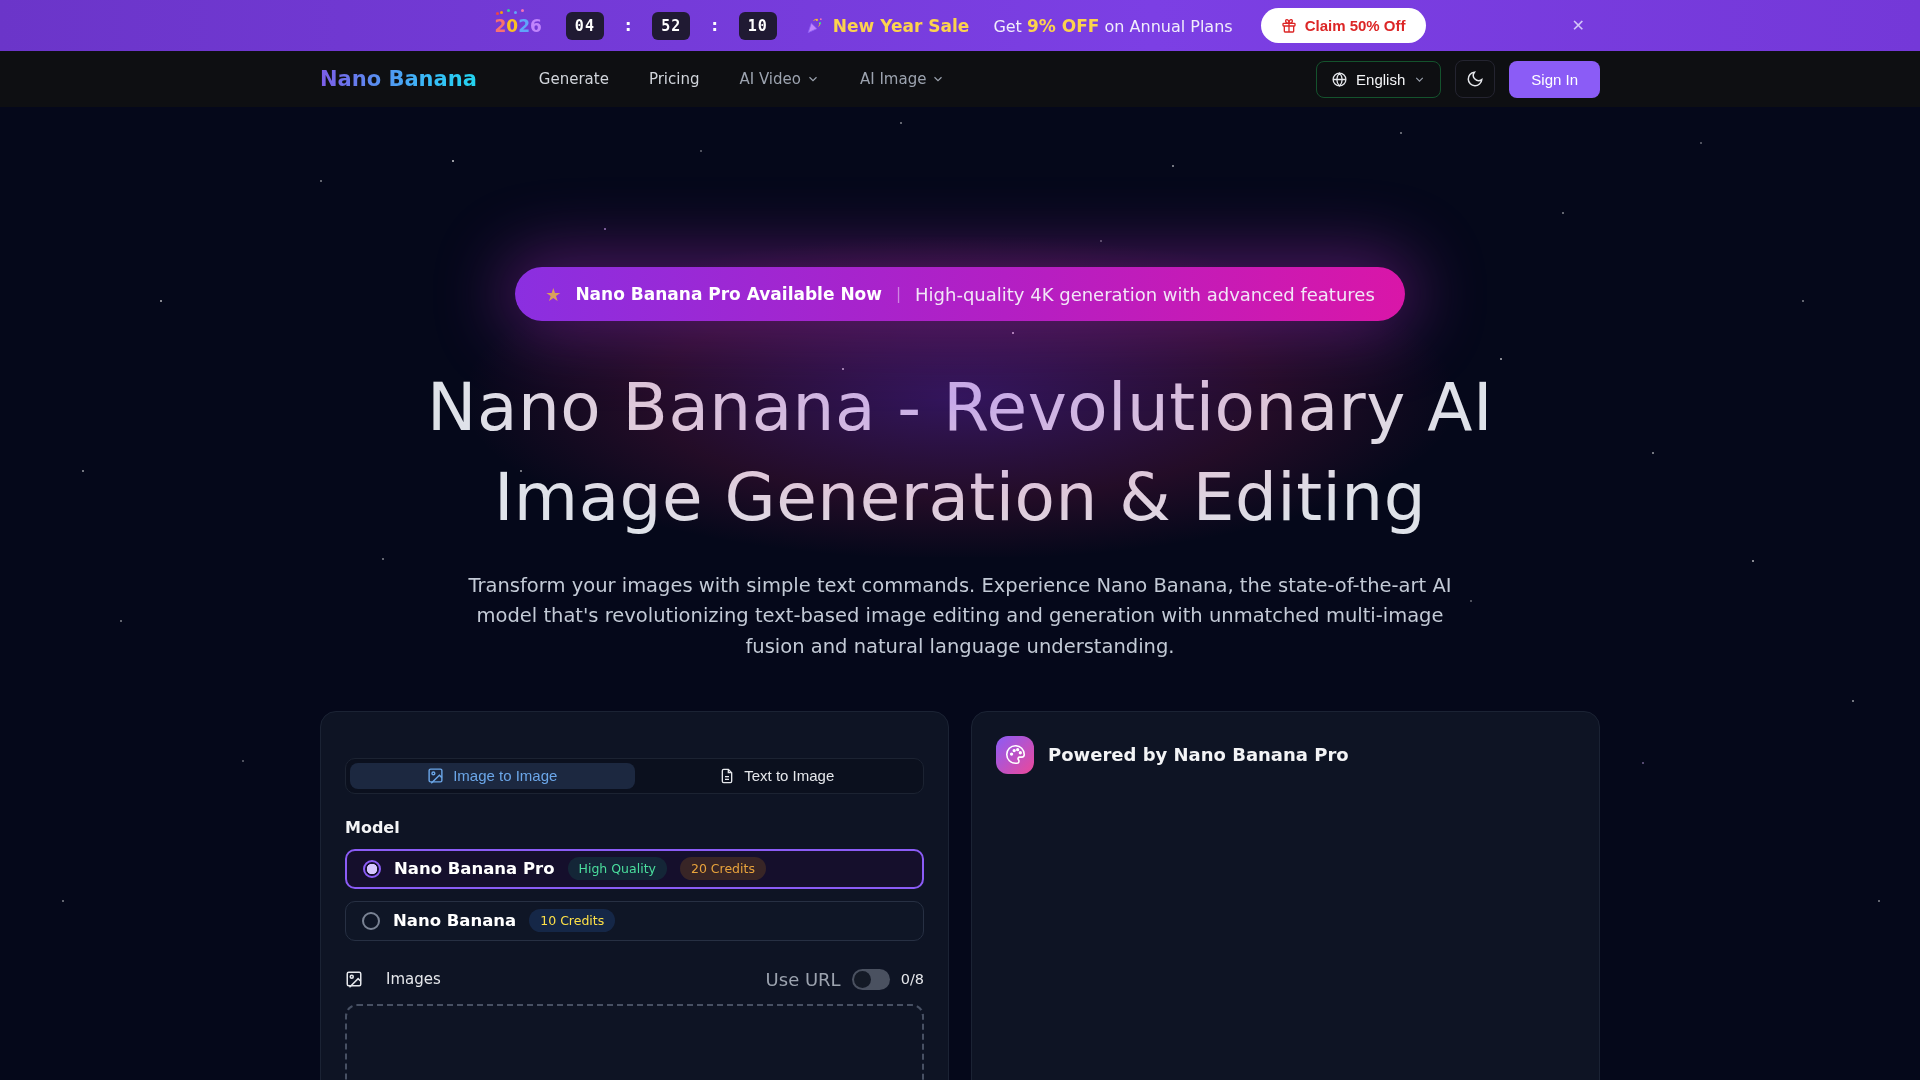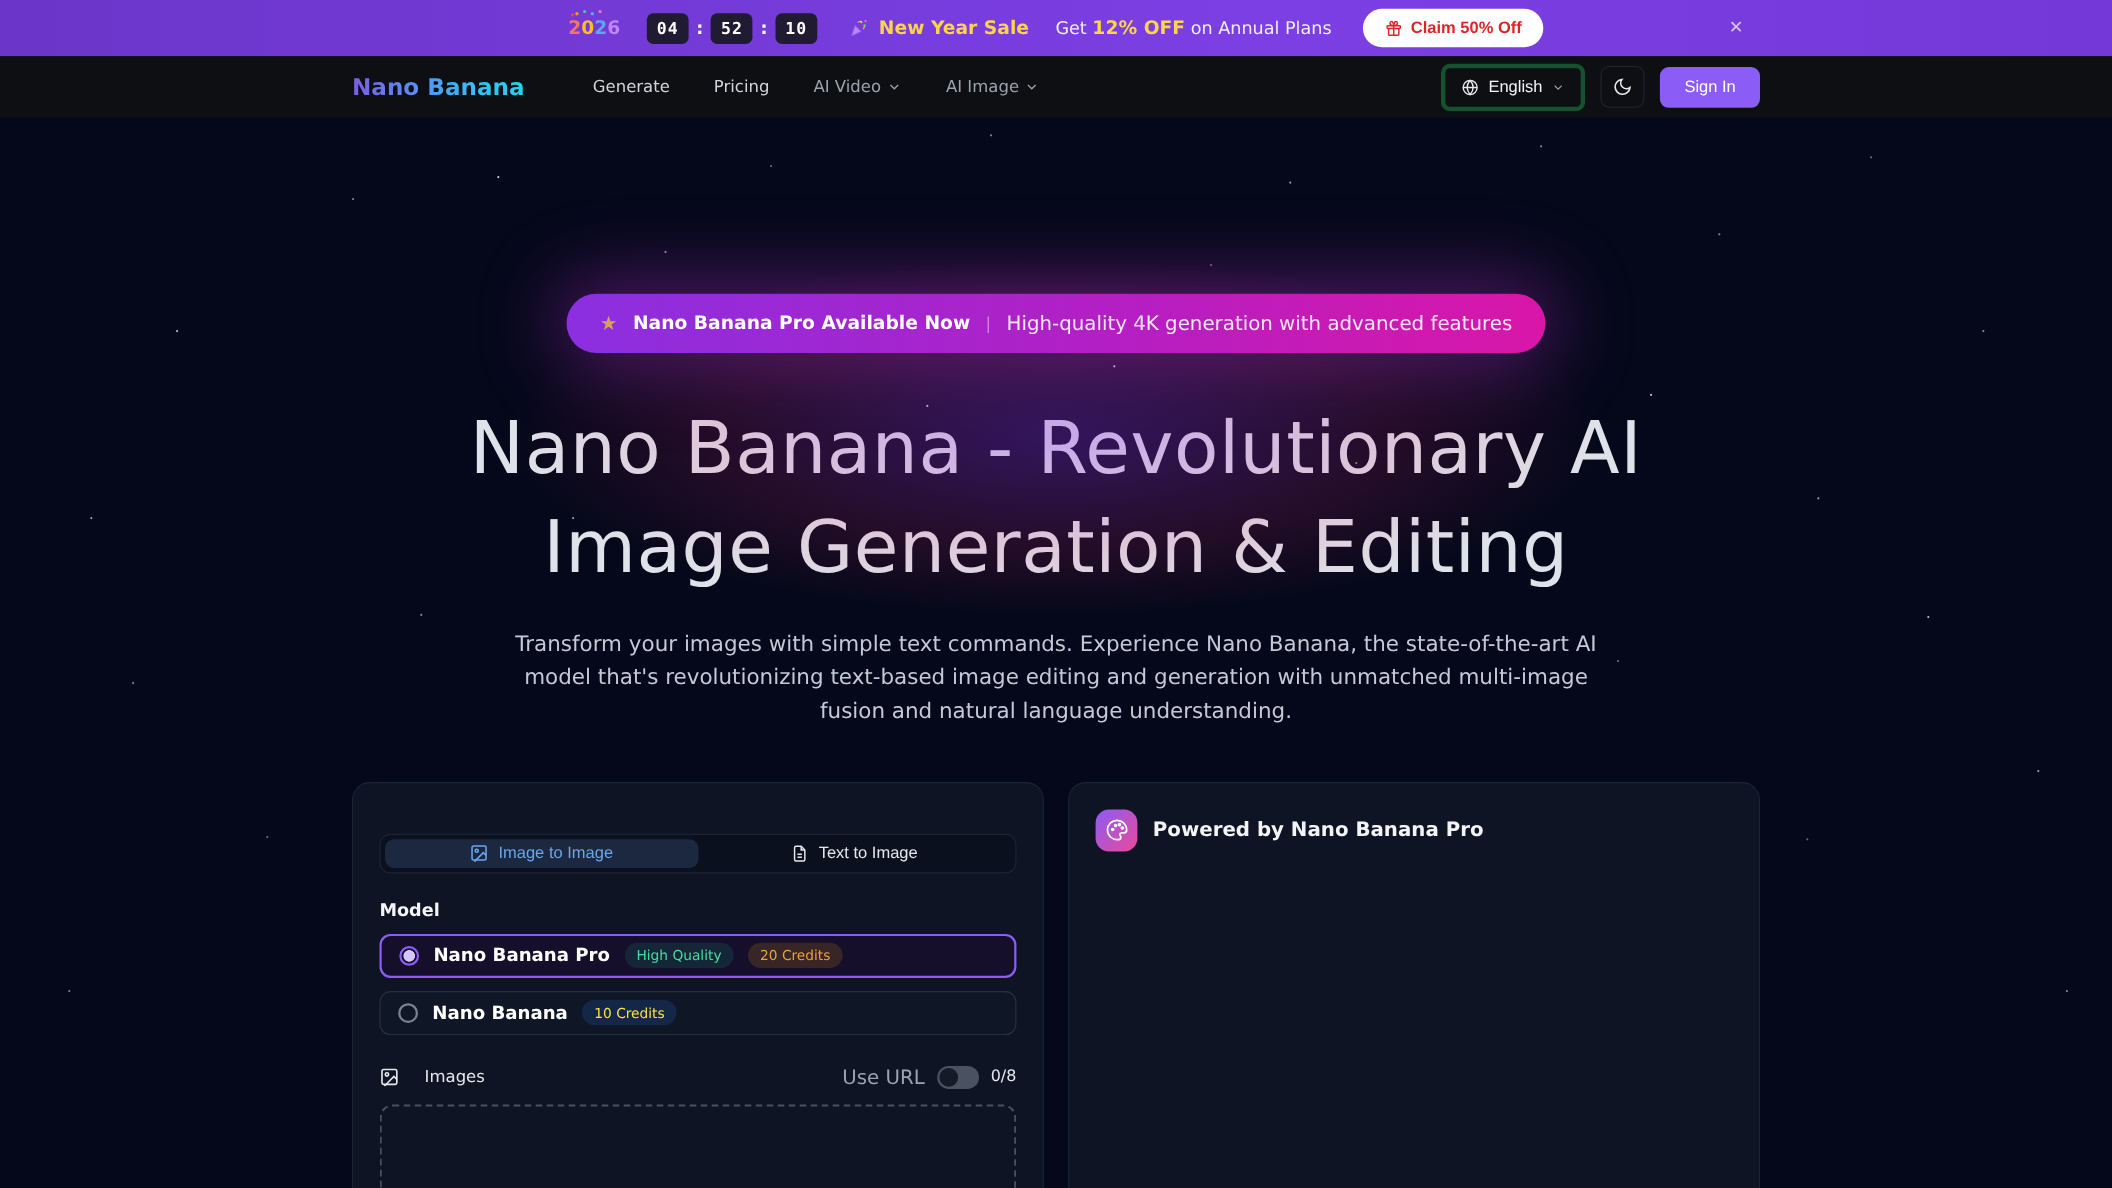--- a/index.html
+++ b/index.html
@@ -33,21 +33,21 @@
   .banner {
     position:relative; height:51px;
     background:linear-gradient(90deg,#6b35c9,#7c3fe4 60%,#7438d8);
     display:flex; align-items:center; justify-content:center; gap:18px;
     font-size:16px; color:#fff;
   }
   .year-badge { position:relative; font-weight:700; font-size:17px; letter-spacing:0; margin-right:6px; }
   .year-badge .c1{color:#f87171}.year-badge .c2{color:#fbbf24}.year-badge .c3{color:#60a5fa}.year-badge .c4{color:#c084fc}
   .year-badge .confetti { position:absolute; top:-5px; left:6px; width:3px; height:3px; border-radius:50%;
     background:#f59e0b; box-shadow:7px -2px 0 #34d399, 14px 0 0 #60a5fa, 21px -2px 0 #f472b6, -4px 1px 0 #ef4444; }
-  .countdown { display:flex; align-items:center; gap:7px; }
+  .countdown { display:flex; align-items:center; gap:21px; }
   .count-box {
     background:#201a33; color:#fff; border-radius:6px;
     font-family:"DejaVu Sans Mono","Liberation Mono",monospace;
     font-size:15px; font-weight:700; padding:5px 9px; letter-spacing:1px;
   }
   .count-sep { font-weight:700; color:#fff; }
   .sale-group { display:flex; align-items:center; gap:9px; margin-left:10px; }
   .sale-label { color:#fcd34d; font-weight:700; font-size:17px; }
   .offer { margin-left:6px; font-size:16px; color:#f1edfb; }
   .offer b { color:#fcd34d; font-weight:700; font-size:17px; }
@@ -65,21 +65,21 @@
   .logo {
     font-size:21px; font-weight:700;
     background:linear-gradient(90deg,#7c5ce8,#38bdf8 70%,#22d3ee);
     -webkit-background-clip:text; background-clip:text; color:transparent; cursor:pointer;
   }
   .nav-links { display:flex; align-items:center; gap:40px; margin-left:62px; font-size:15px; }
   .nav-link { color:#d1d5db; cursor:pointer; display:flex; align-items:center; gap:5px; }
   .nav-link.dim { color:#9ca3af; }
   .nav-right { margin-left:auto; display:flex; align-items:center; gap:14px; }
   .lang-btn {
-    display:flex; align-items:center; gap:8px; border:4px solid #14532d; background:transparent;
+    display:flex; align-items:center; gap:8px; border:1px solid #14532d; background:transparent;
     color:#f3f4f6; border-radius:8px; padding:9px 14px; font-size:15px; cursor:pointer;
   }
   .icon-btn {
     width:40px; height:38px; display:flex; align-items:center; justify-content:center;
     background:transparent; border:1px solid #242430; border-radius:8px; cursor:pointer; color:#e5e7eb;
   }
   .signin-btn {
     background:#8b5cf6; color:#fff; border:none; border-radius:8px;
     padding:10px 22px; font-size:15px; cursor:pointer;
   }
@@ -172,21 +172,21 @@
   <span class="sale-group">
     <svg width="19" height="19" viewBox="0 0 24 24">
       <path d="M4 21 8 9l7 7z" fill="#c084fc" stroke="#8b5cf6" stroke-width="1"></path>
       <circle cx="15" cy="5" r="1.4" fill="#fbbf24"></circle>
         <circle cx="19" cy="9" r="1.4" fill="#34d399"></circle>
       <circle cx="20" cy="4" r="1.2" fill="#f472b6"></circle>
         <path d="M11 6c1-2 3-2 4-1M17 13c2-1 2-3 1-4" stroke="#fbbf24" stroke-width="1.2" fill="none"></path>
     </svg>
     <span class="sale-label">New Year Sale</span>
   </span>
-  <span class="offer"><span>Get </span><b>12% OFF</b><span> on Annual Plans</span></span>
+  <span class="offer"><span>Get </span><b>9% OFF</b><span> on Annual Plans</span></span>
   <button class="claim-btn">
     <svg width="16" height="16" viewBox="0 0 24 24" fill="none" stroke="#dc2626" stroke-width="2">
       <rect x="3" y="8" width="18" height="4" rx="1"></rect>
         <path d="M5 12v8a1 1 0 0 0 1 1h12a1 1 0 0 0 1-1v-8M12 8v13"></path>
       <path d="M12 8c-3 0-5-1-5-3a2 2 0 0 1 4-1c.6.8 1 2.3 1 4zm0 0c3 0 5-1 5-3a2 2 0 0 0-4-1c-.6.8-1 2.3-1 4z"></path>
     </svg>
     <span>Claim 50% Off</span>
   </button>
   <button class="banner-close"><span>✕</span></button>
 </div>

